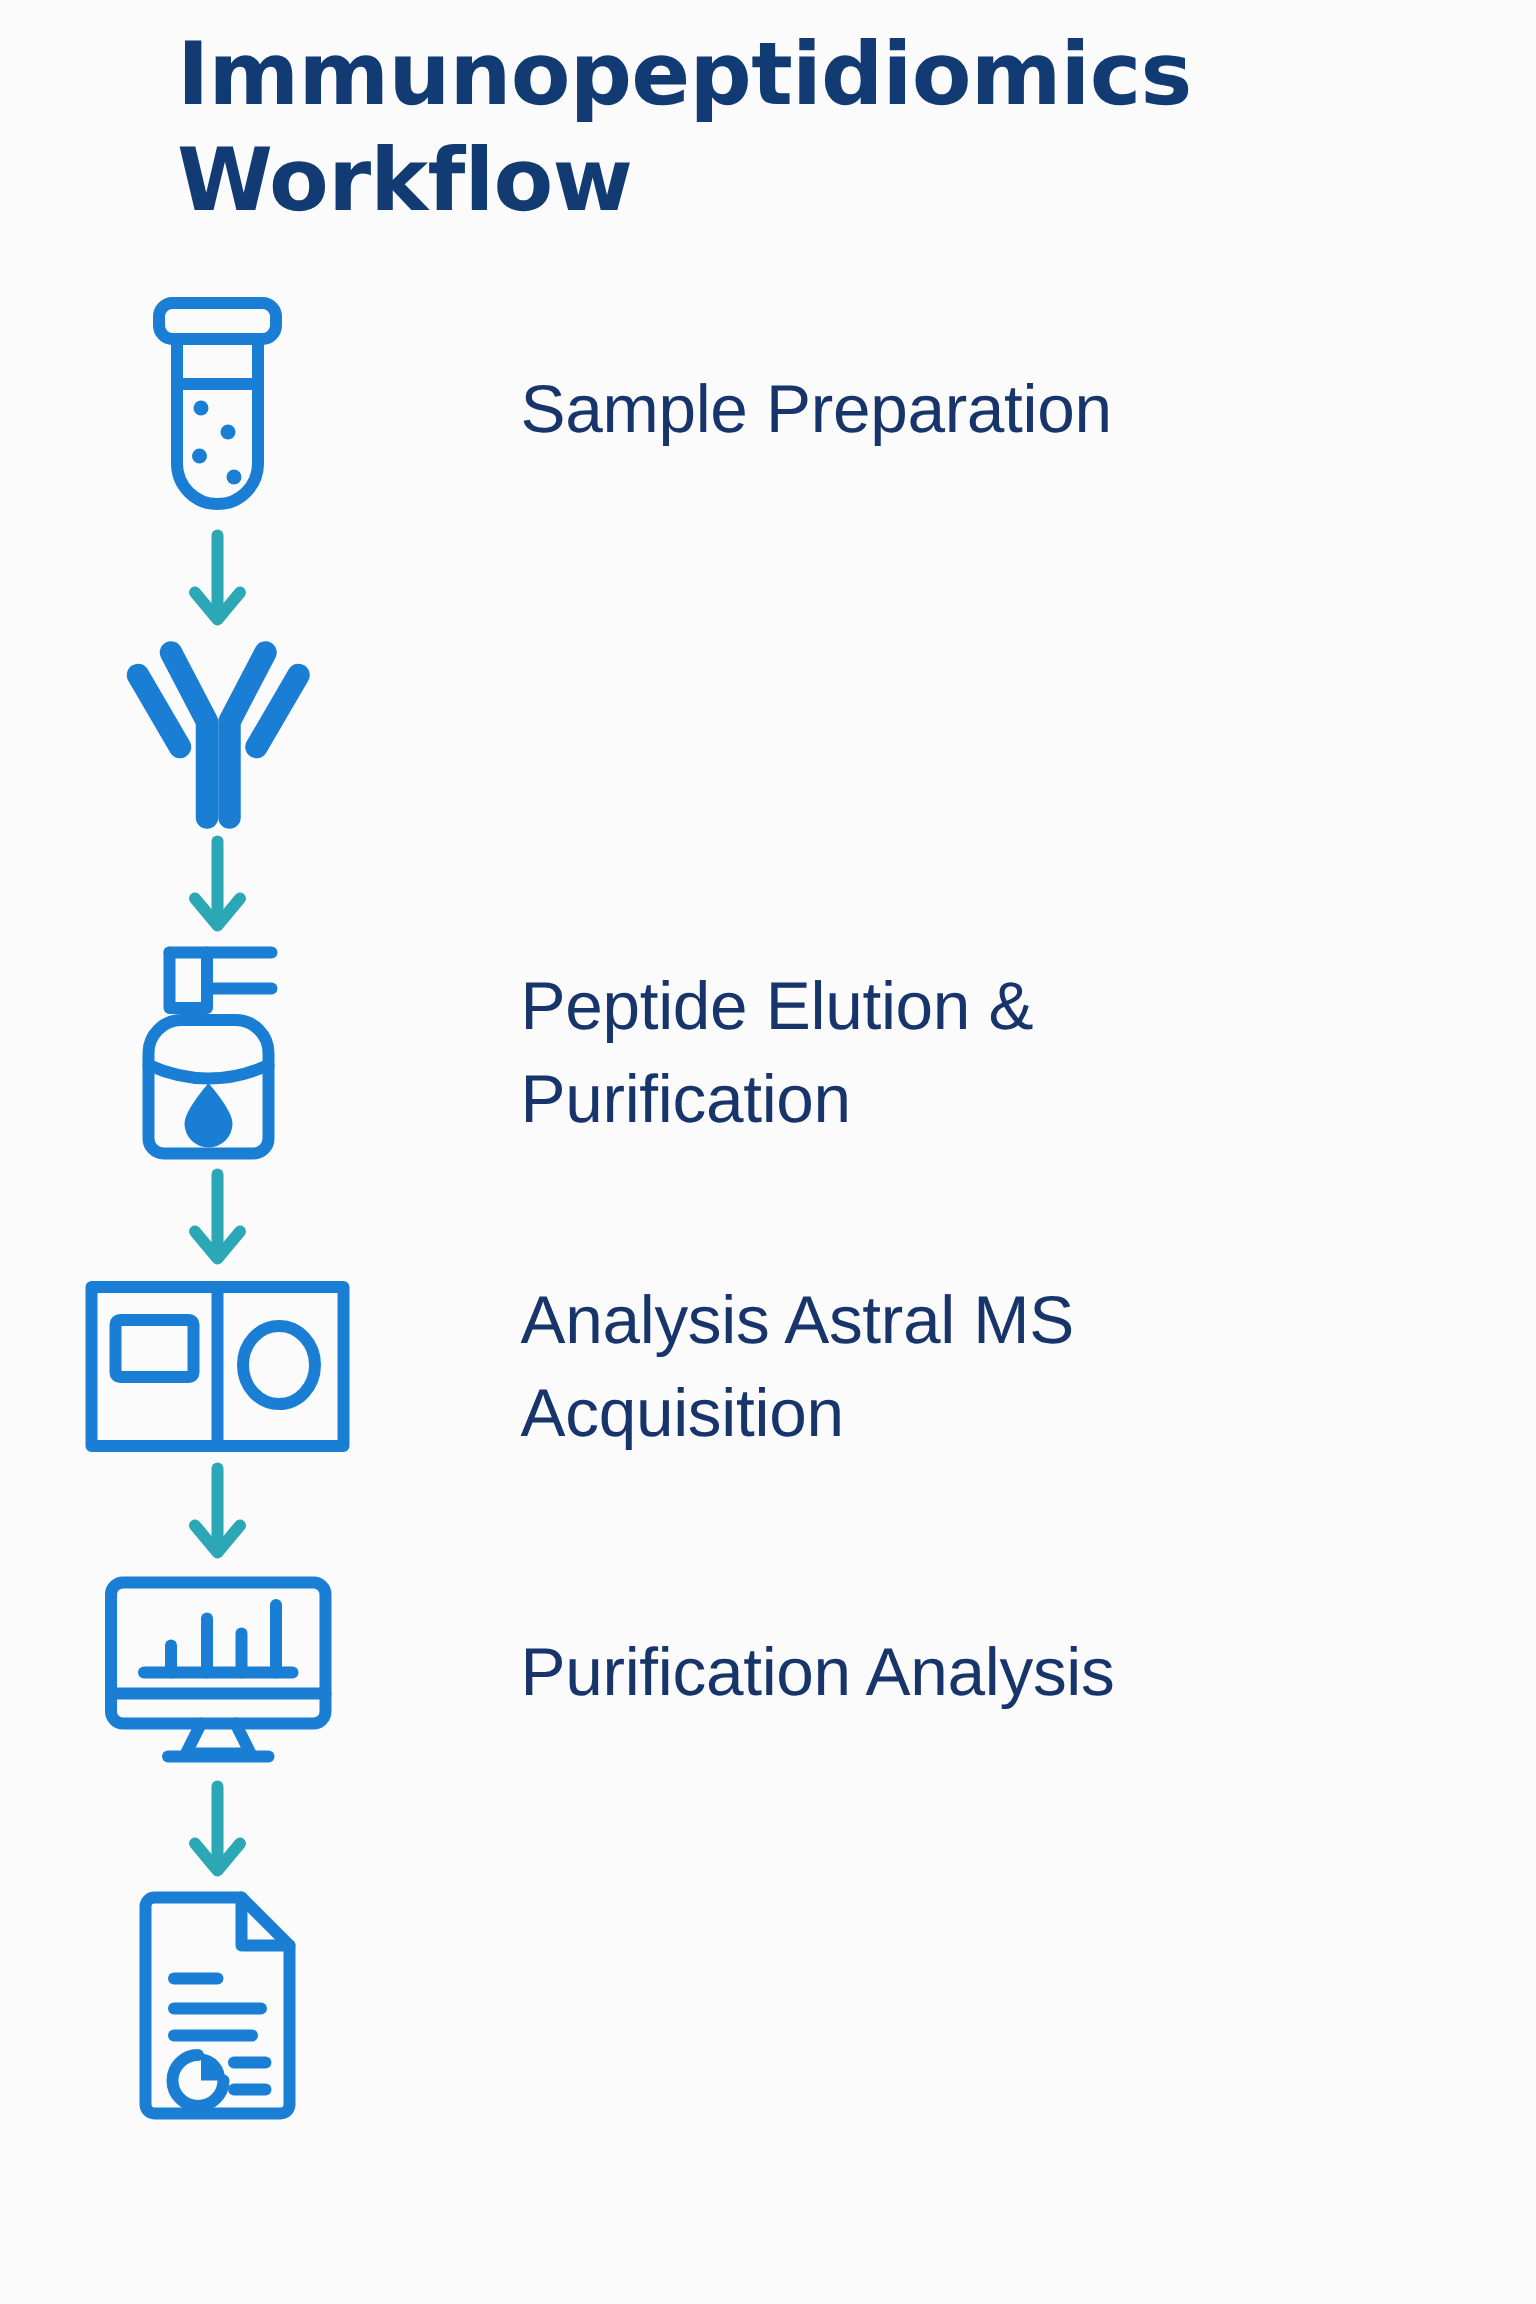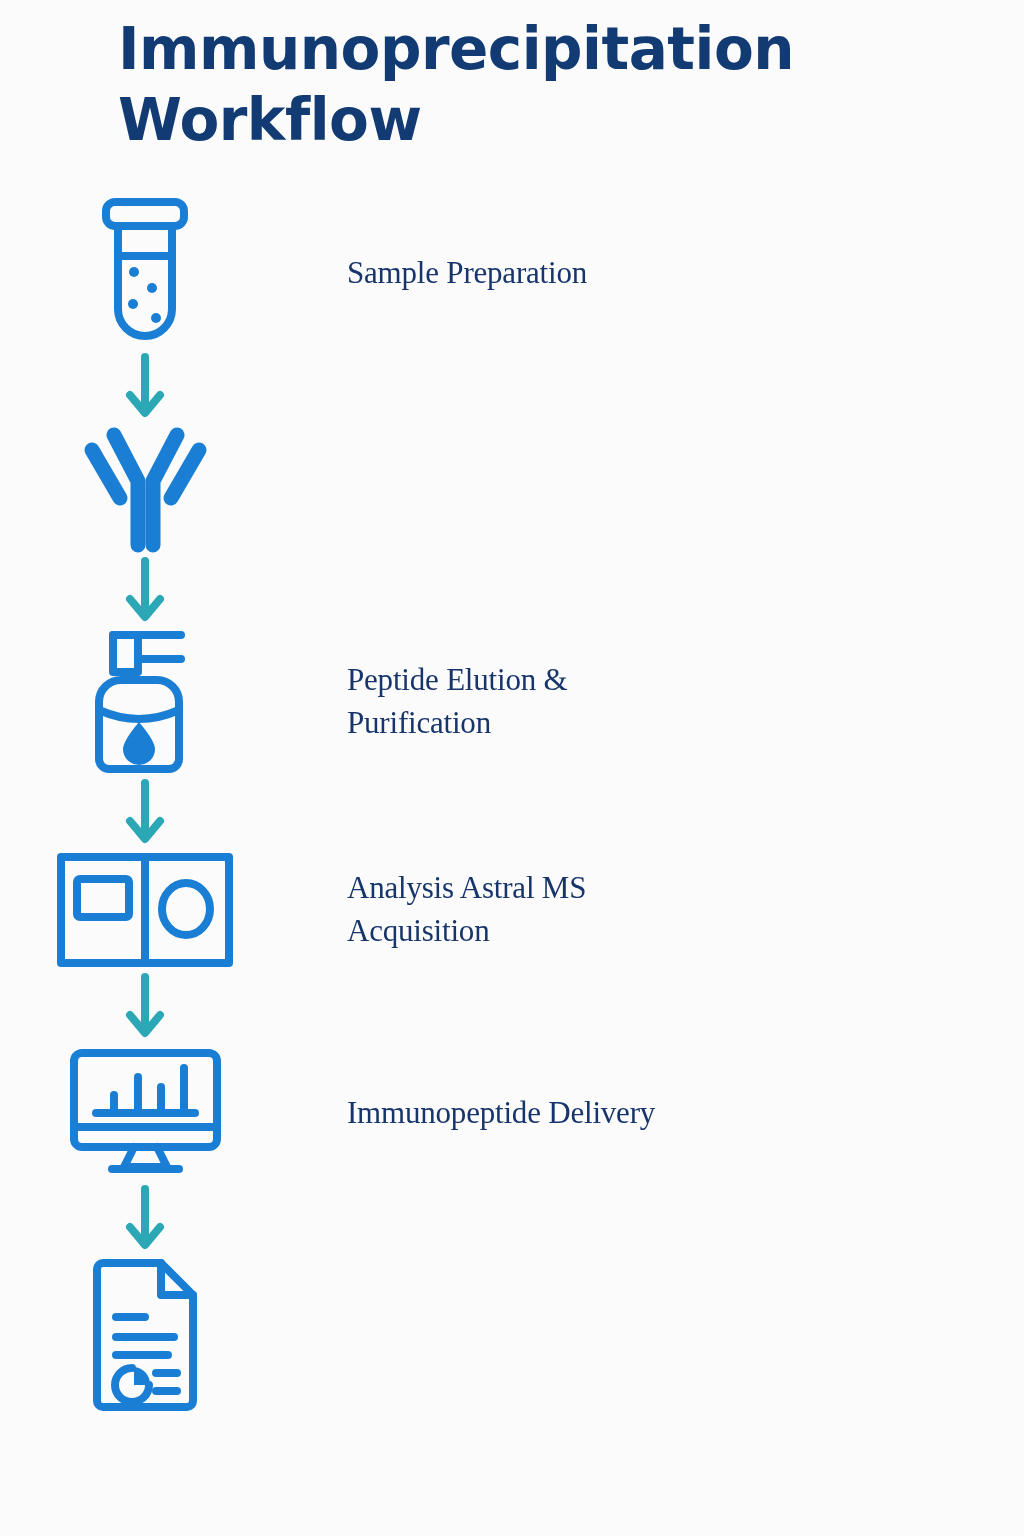--- a/index.html
+++ b/index.html
@@ -49,24 +49,24 @@
     width: 1024px;
   }
   .step-icon {
     width: 290px;
     min-width: 290px;
     display: flex;
     justify-content: center;
     align-items: center;
   }
   .step-label {
-    font-size: 31px;
+    font-size: 45px;
     line-height: 1.38;
     color: #17356b;
-    font-family: Liberation Serif, serif;
+    font-family: Liberation Sans, sans-serif;
     letter-spacing: -0.2px;
     padding-left: 57px;
     white-space: pre-line;
   }
 
   
   .arrow-wrap {
     width: 290px;
     min-width: 290px;
     display: flex;
@@ -77,21 +77,21 @@
     width: 1024px;
   }
 
   svg { display: block; }
 </style>
 </head>
 <body>
 
 <div class="page">
 
-  <div class="title">Immunoprecipitation Workflow</div>
+  <div class="title">Immunopeptidiomics Workflow</div>
 
   <div class="flow">
 
     <div class="step">
       <div class="step-icon">
         <svg width="130" height="155" viewBox="0 0 130 155">
           <g fill="none" stroke="#1a7fd4" stroke-width="8" stroke-linecap="round" stroke-linejoin="round">
             <rect x="26" y="6" width="78" height="24" rx="9"></rect>
             <path d="M38 32 L38 113 a27 27 0 0 0 54 0 L92 32"></path>
             <line x1="38" y1="60" x2="92" y2="60"></line>
@@ -221,21 +221,21 @@
 
             <line x1="28" y1="70" x2="127" y2="70"></line>
 
             <line x1="46" y1="70" x2="46" y2="52"></line>
             <line x1="70" y1="70" x2="70" y2="34"></line>
             <line x1="93" y1="70" x2="93" y2="44"></line>
             <line x1="116" y1="70" x2="116" y2="25"></line>
           </g>
         </svg>
       </div>
-      <div class="step-label">Immunopeptide Delivery</div>
+      <div class="step-label">Purification Analysis</div>
     </div>
 
     <div class="arrow-row">
       <div class="arrow-wrap">
         <svg width="44" height="72" viewBox="0 0 44 72">
           <g fill="none" stroke="#2ba7b5" stroke-width="8" stroke-linecap="round" stroke-linejoin="round">
             <line x1="22" y1="6" x2="22" y2="56"></line>
             <polyline points="7,44 22,62 37,44"></polyline>
           </g>
         </svg>

